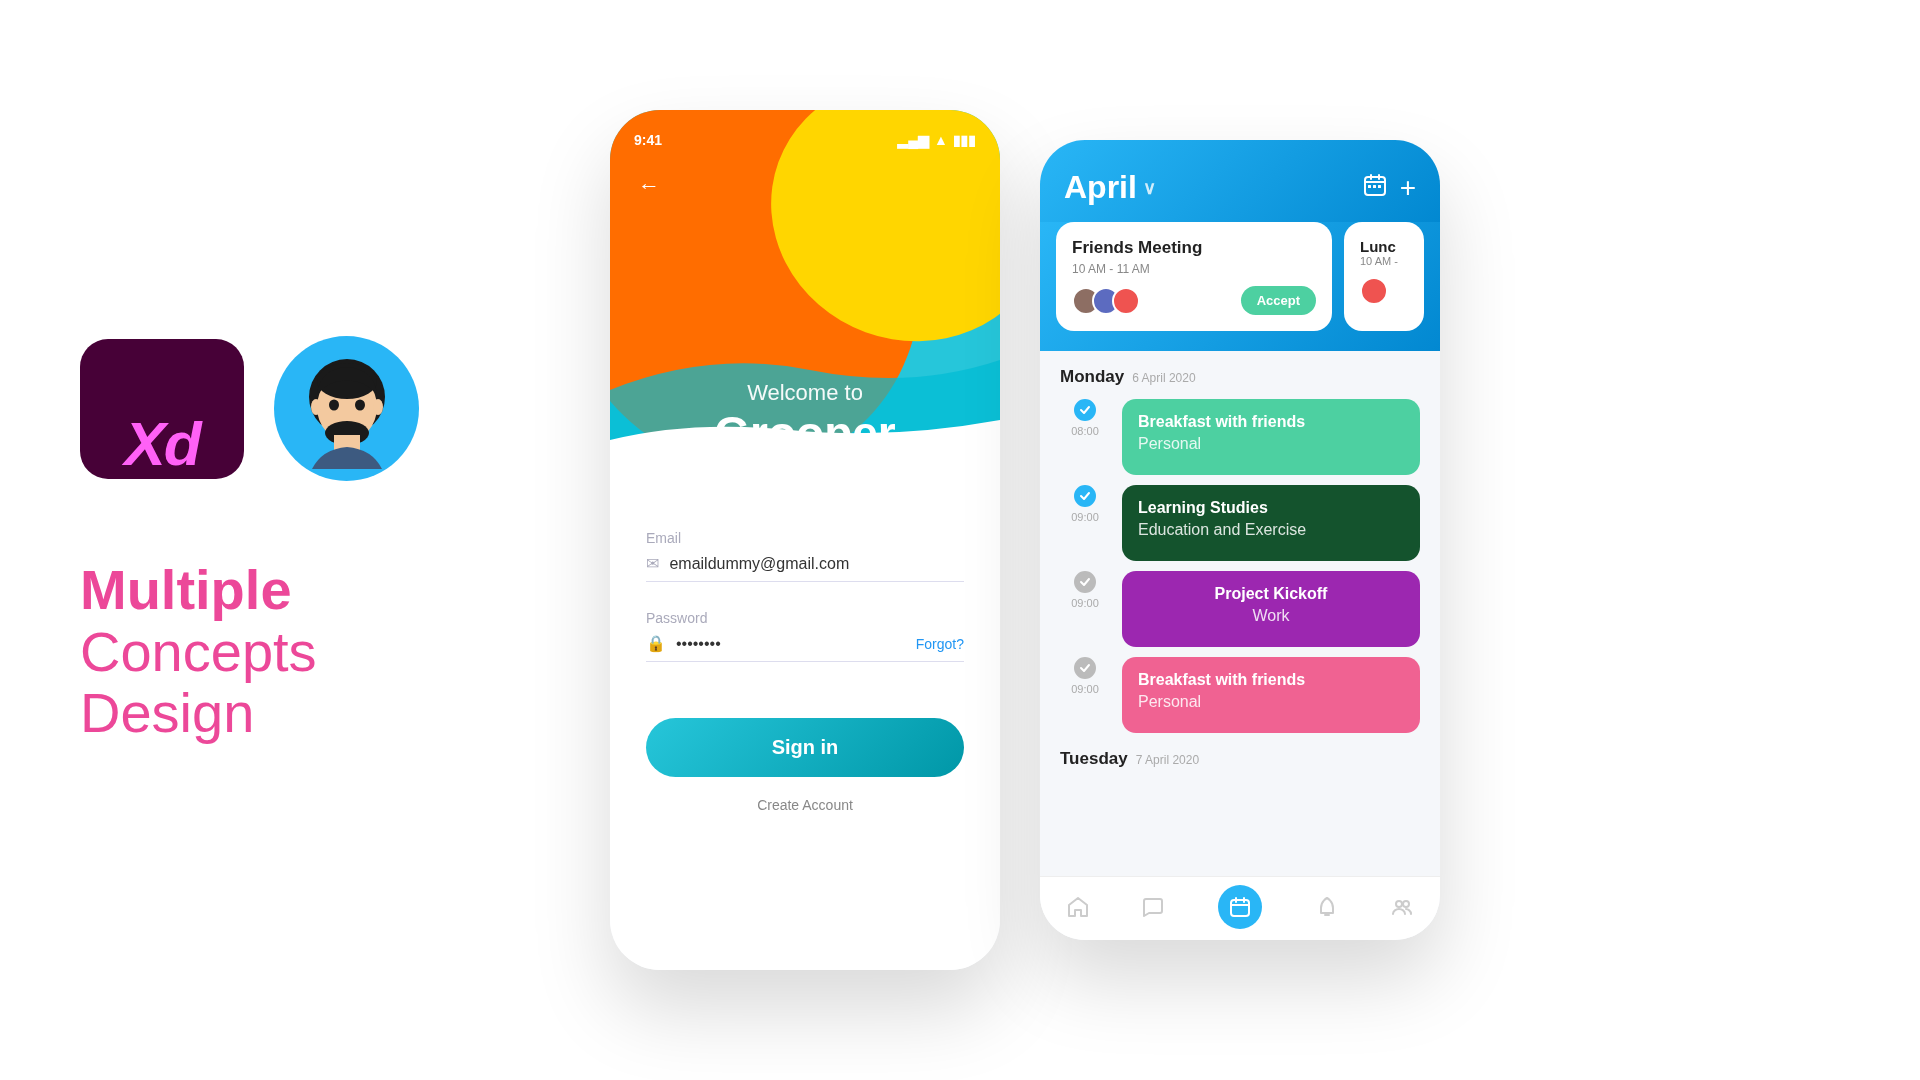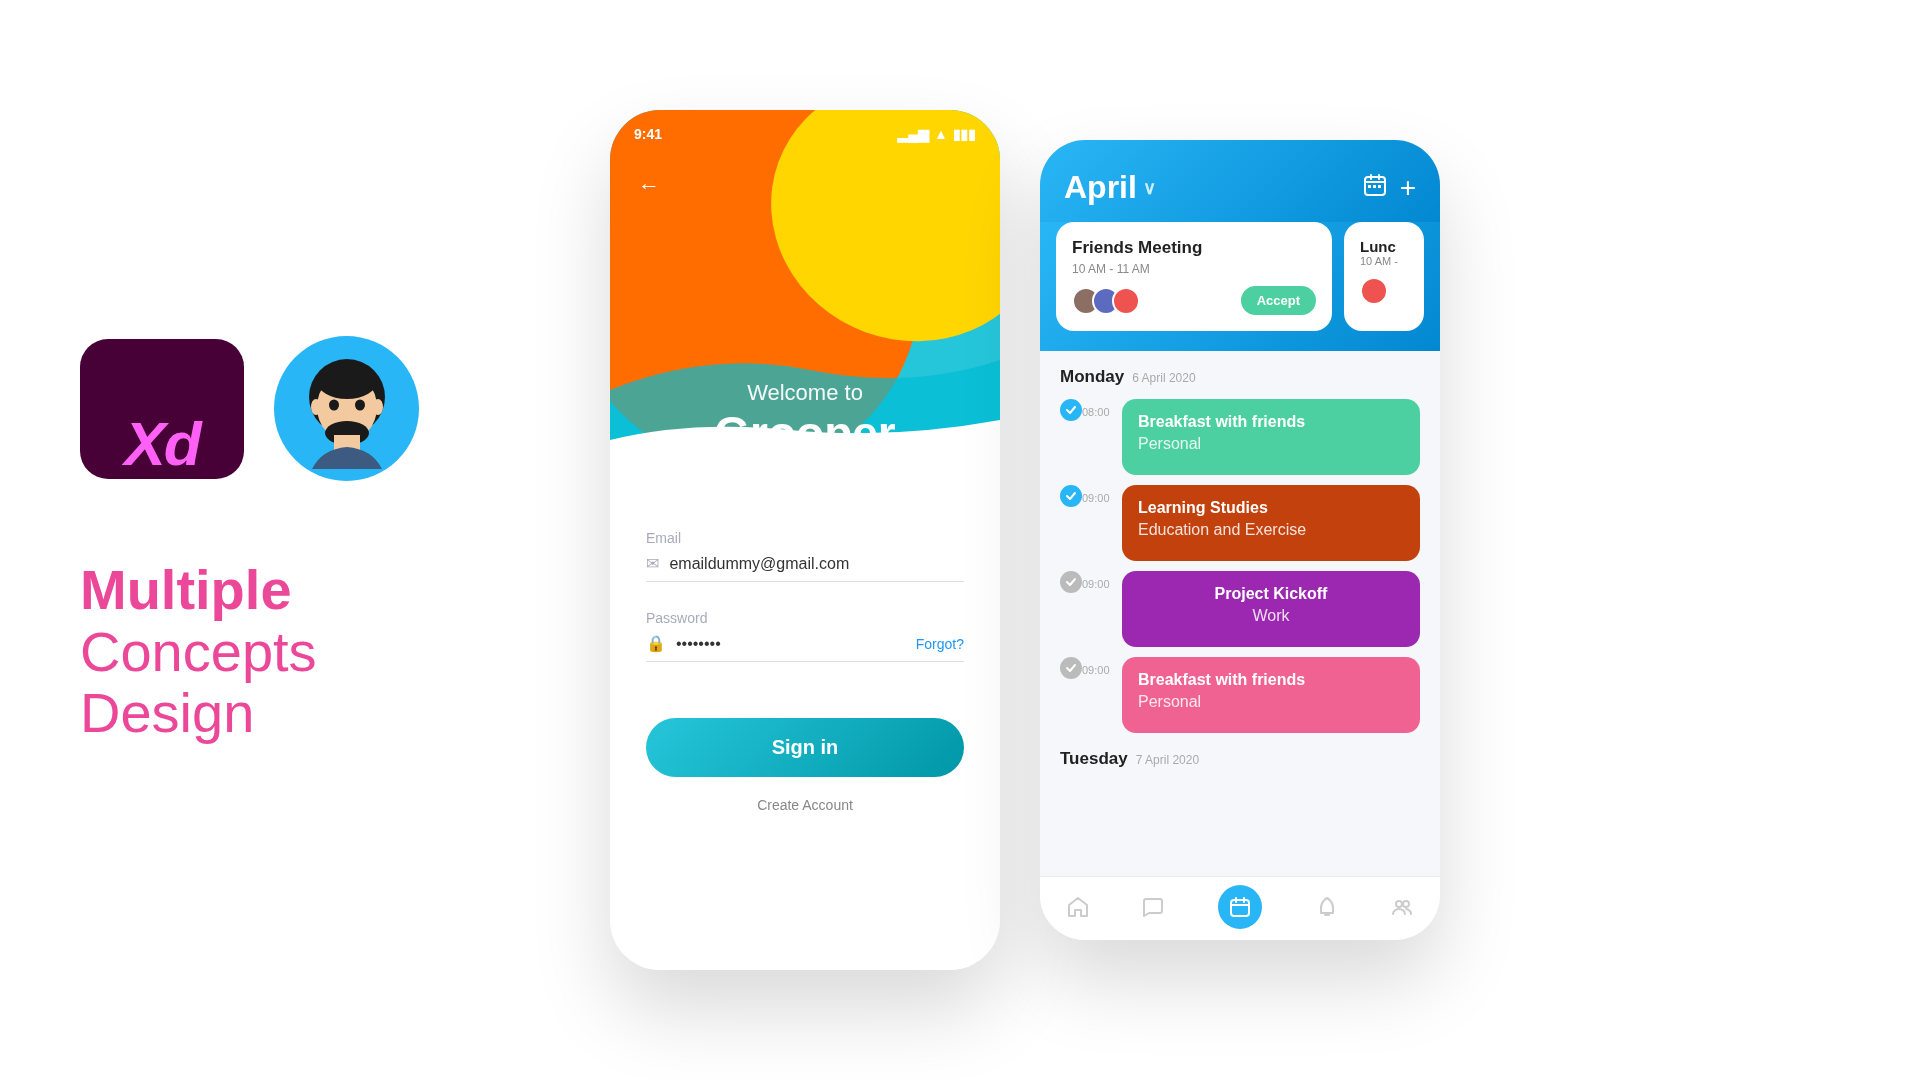--- a/index.html
+++ b/index.html
@@ -113,21 +113,21 @@
     
     .blob-header {
       width: 100%;
       height: 380px;
       position: relative;
       overflow: hidden;
     }
 
     .status-bar {
       position: absolute;
-      top: 16px;
+      top: 22px;
       left: 0;
       right: 0;
       display: flex;
       justify-content: space-between;
       align-items: center;
       padding: 0 24px;
       z-index: 10;
       color: white;
       font-size: 14px;
       font-weight: 600;
@@ -420,21 +420,21 @@
 
     .event-row {
       display: flex;
       align-items: flex-start;
       gap: 12px;
       margin-bottom: 10px;
     }
 
     .event-time-col {
       display: flex;
-      flex-direction: row;
+      flex-direction: column;
       align-items: center;
       width: 50px;
     }
 
     .event-check {
       width: 22px;
       height: 22px;
       border-radius: 50%;
       border: 2px solid #29b6f6;
       display: flex;
@@ -455,21 +455,21 @@
     }
 
     .event-card {
       flex: 1;
       border-radius: 14px;
       padding: 14px 16px;
       min-height: 76px;
     }
 
     .event-card.green { background: #4dd0a1; }
-    .event-card.yellow { background: #c2410c; }
+    .event-card.yellow { background: #14532d; }
     .event-card.purple { background: #9c27b0; text-align: center; }
     .event-card.pink { background: #f06292; }
 
     .event-title {
       font-size: 16px;
       font-weight: 700;
       color: white;
       margin-bottom: 4px;
     }
 

